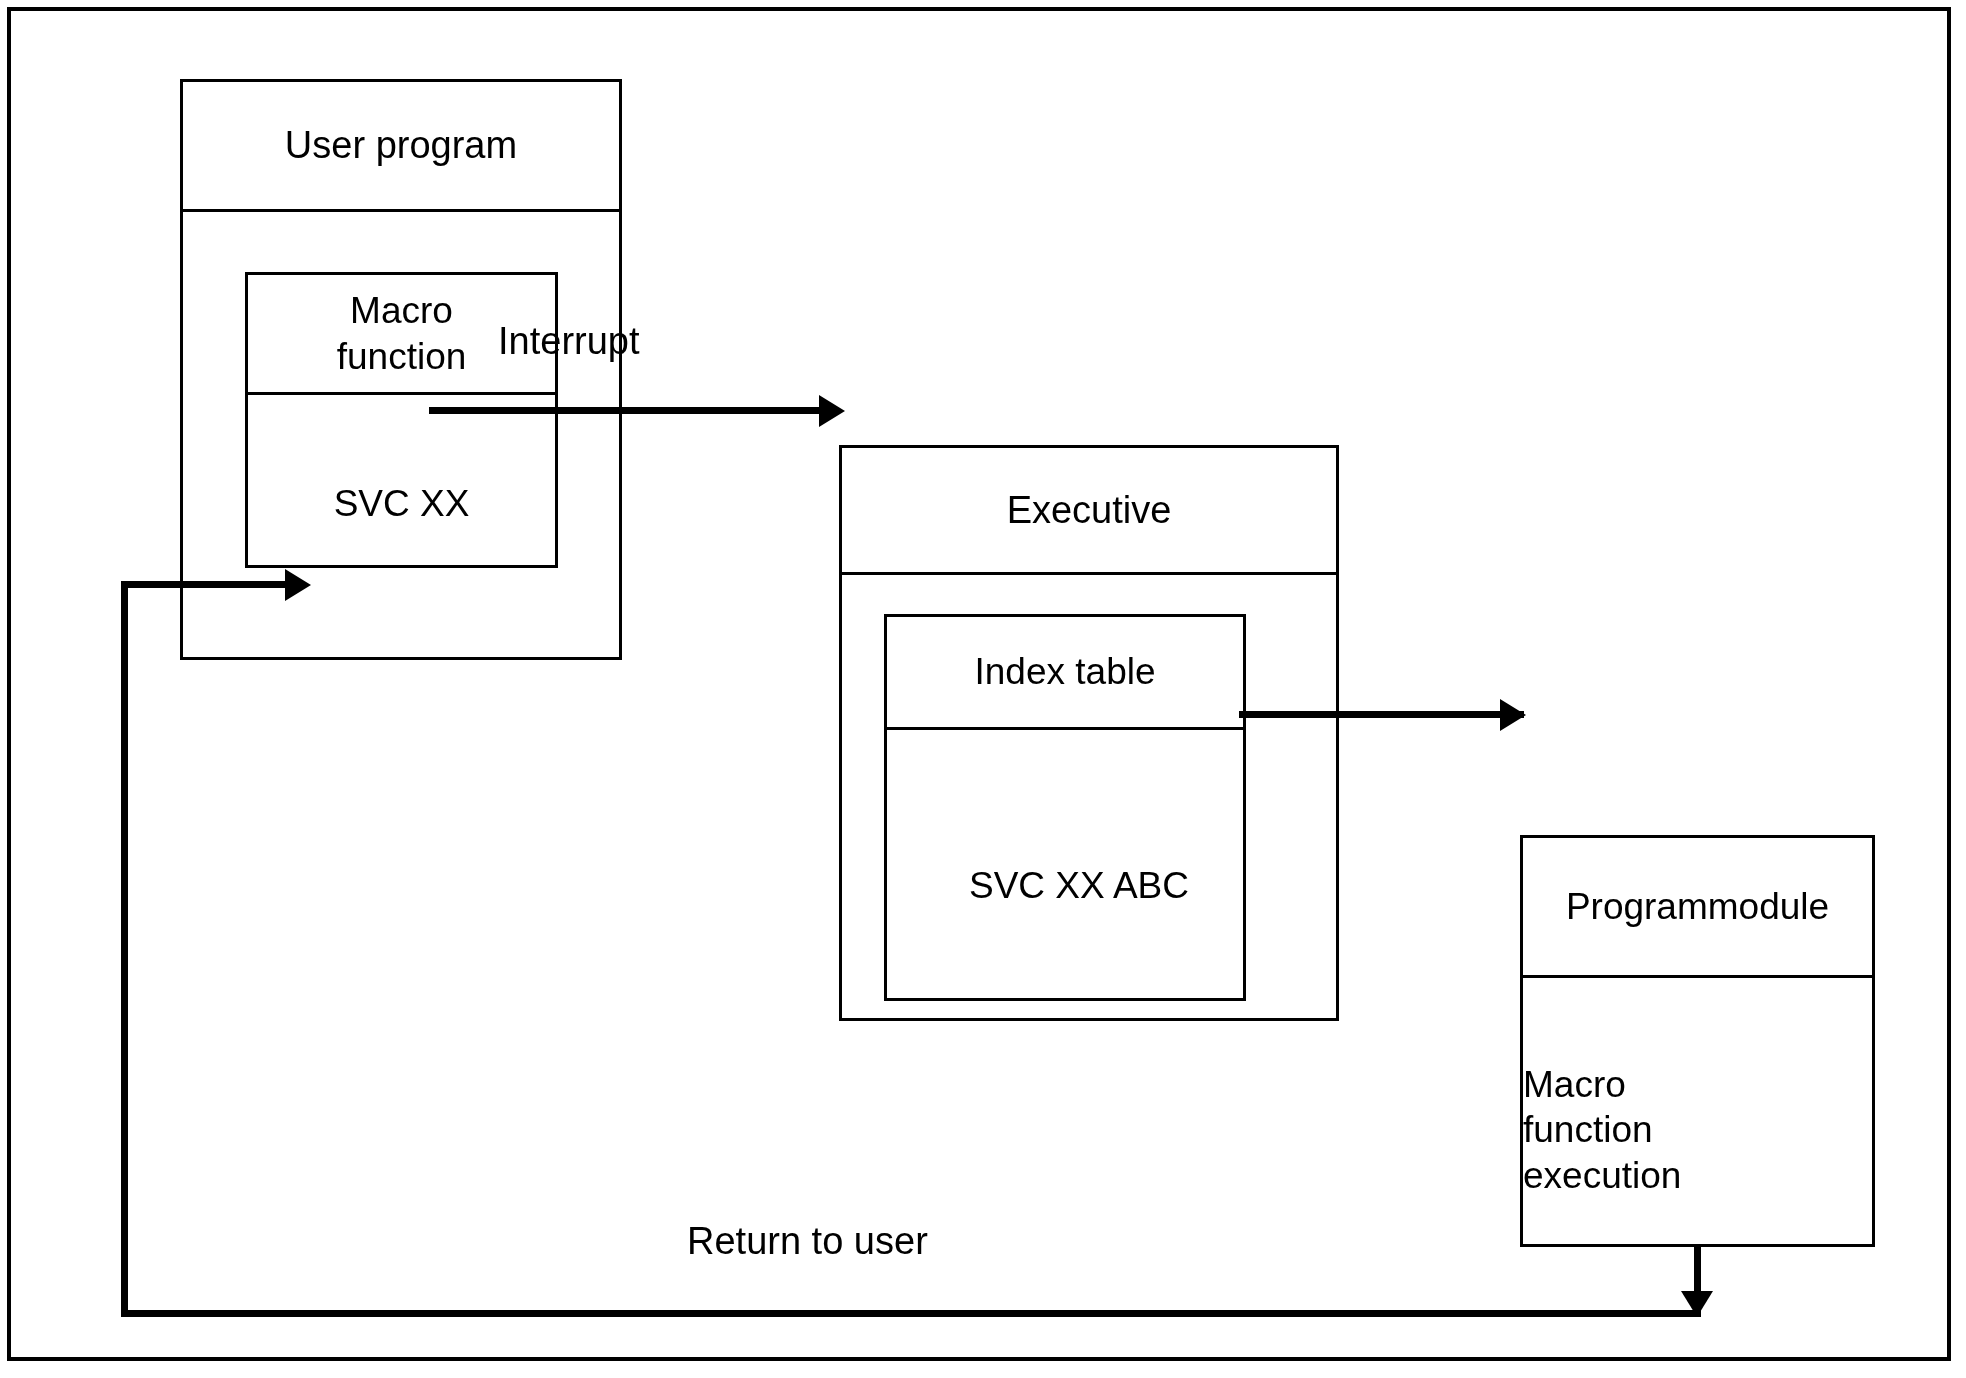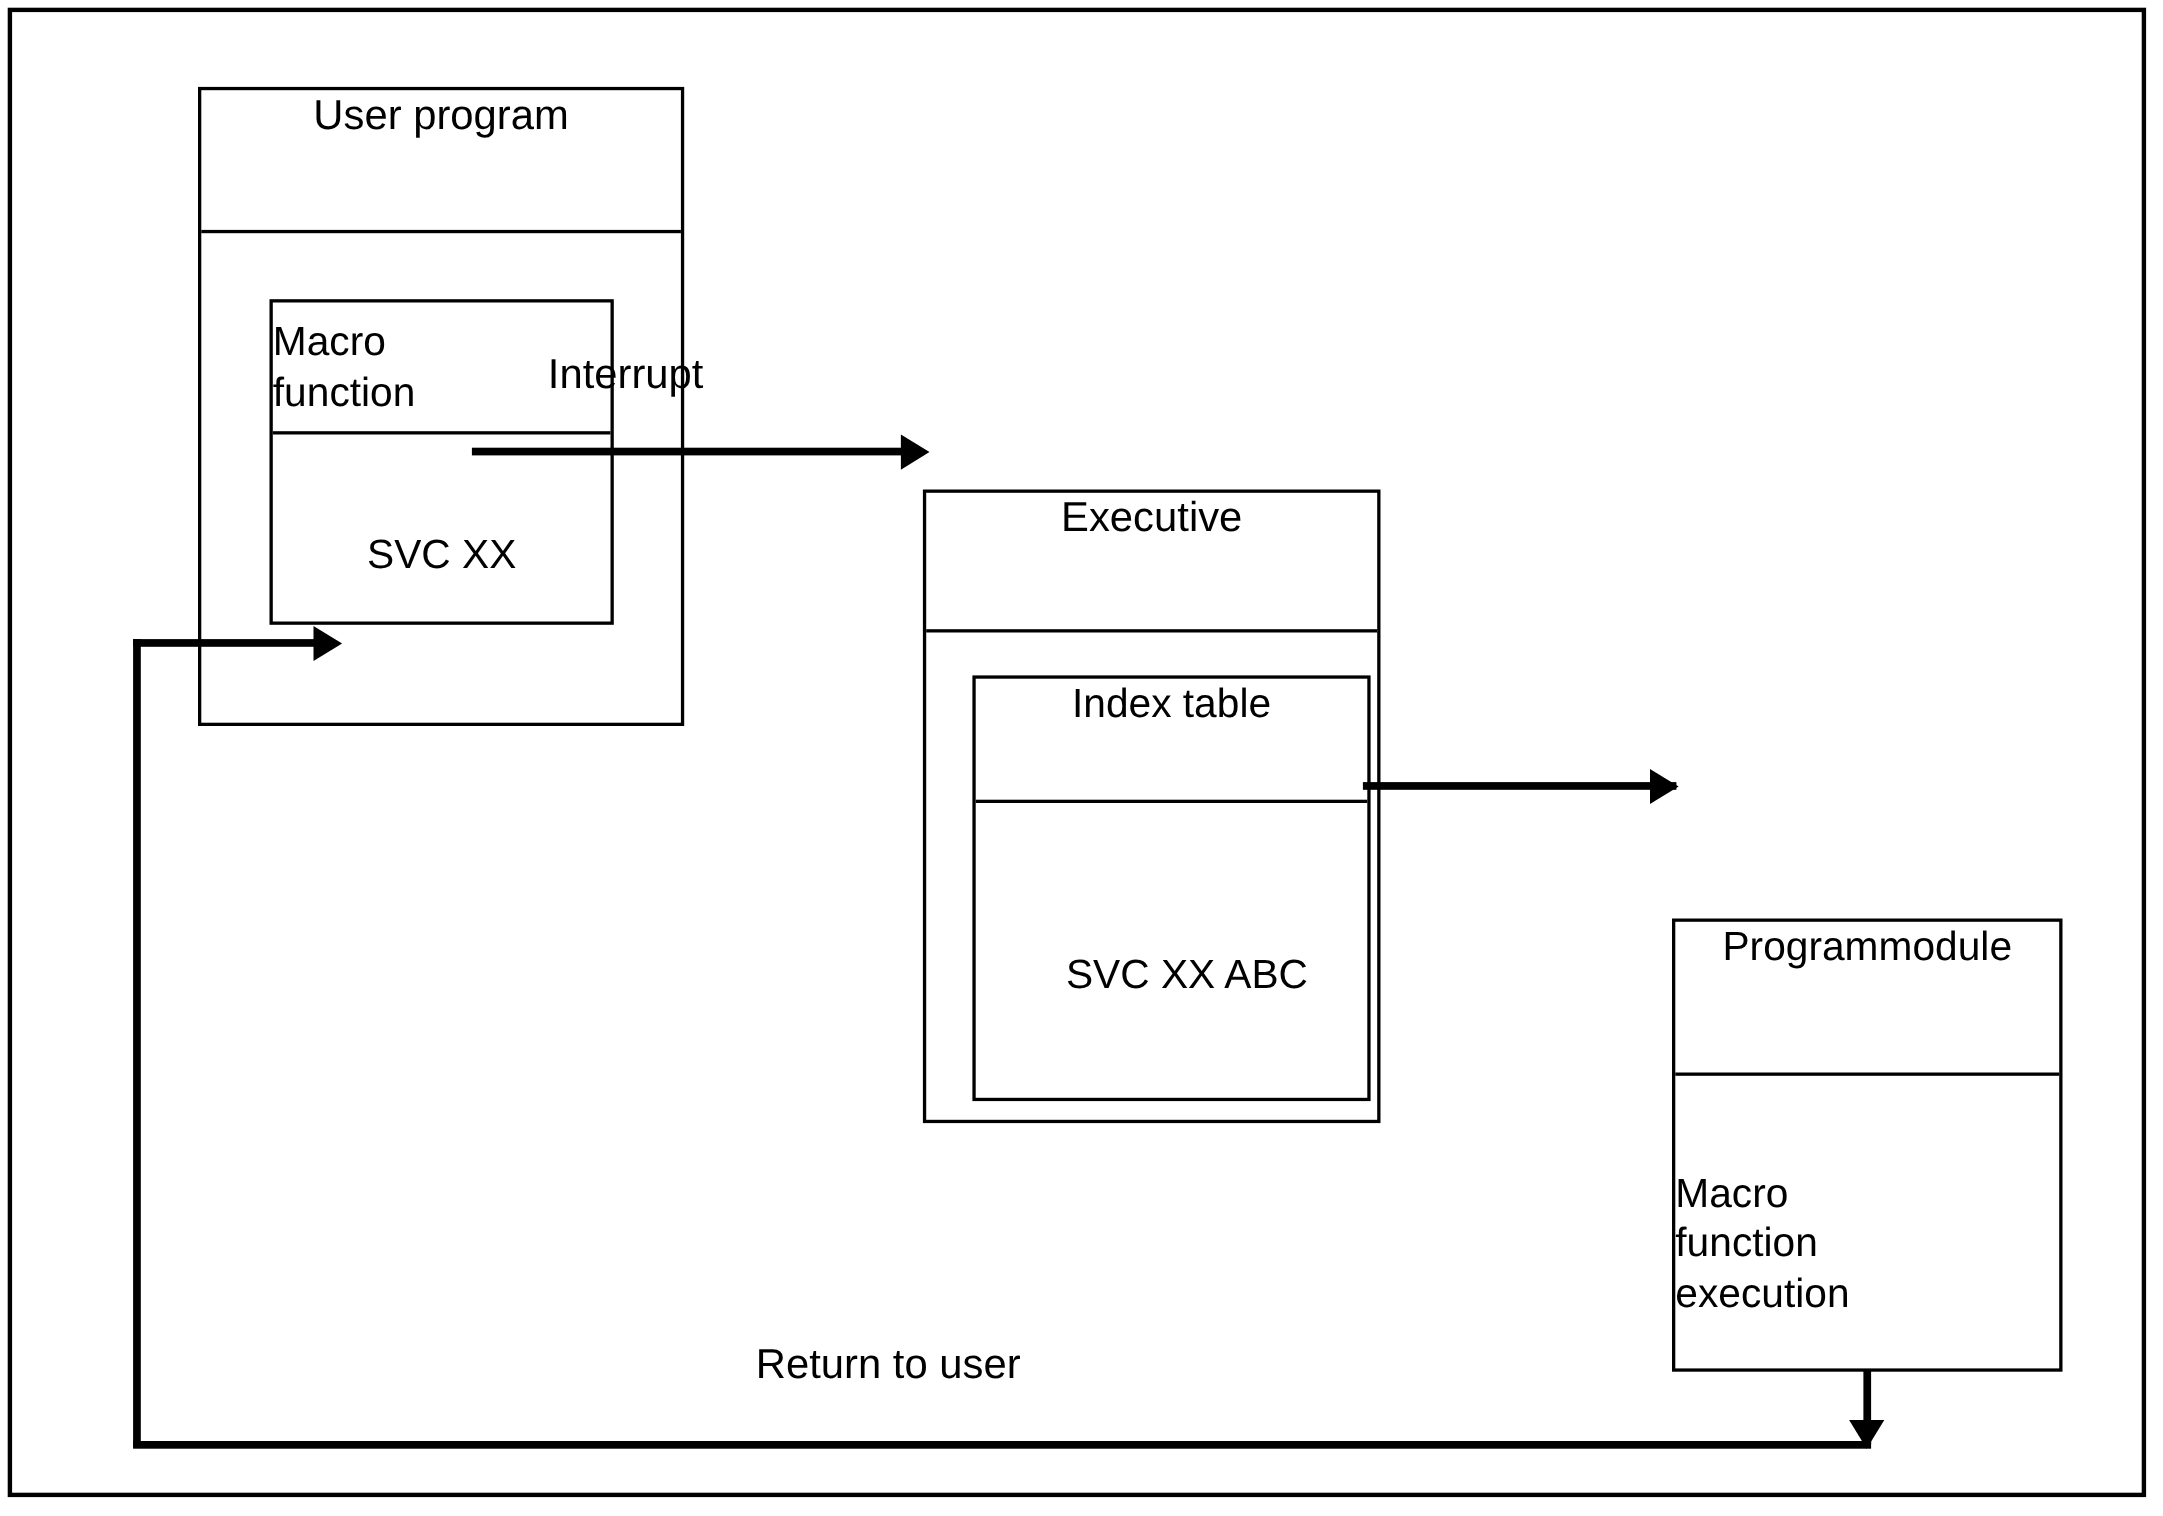--- a/index.html
+++ b/index.html
@@ -43,21 +43,21 @@
     background: #ffffff;
   }
   .box-header {
     position: absolute;
     left: 0;
     top: 0;
     right: 0;
     box-sizing: border-box;
     border-bottom: 3px solid #000000;
     display: flex;
-    align-items: flex-start;
+    align-items: center;
     justify-content: center;
     text-align: center;
     line-height: 1.22;
     color: #000000;
   }
   .box-body {
     position: absolute;
     left: 0;
     right: 0;
     bottom: 0;
@@ -124,21 +124,21 @@
         <div class="box-header label-md" style="height:120px; flex-direction:column;">
           <span>Macro</span>
           <span>function</span>
         </div>
         <div class="box-body label-md" style="top:120px; height:173px; align-items:center;border-radius:22px;">
           <span style="position:relative; top:22px;">SVC  XX</span>
         </div>
       </div>
     </div>
 
-    <div class="dbox" style="left:828px; top:434px; width:416px; height:576px;">
+    <div class="dbox" style="left:828px; top:434px; width:500px; height:576px;">
       <div class="box-header label-lg" style="height:127px;">
         <span>Executive</span>
       </div>
 
       <div class="dbox-inner" style="left:42px; top:166px; width:362px; height:387px;">
         <div class="box-header label-md" style="height:113px;">
           <span>Index table</span>
         </div>
         <div class="box-body label-md" style="top:113px; height:268px; align-items:center;margin-left:28px;">
           <span style="position:relative; top:22px;">SVC  XX  ABC</span>

